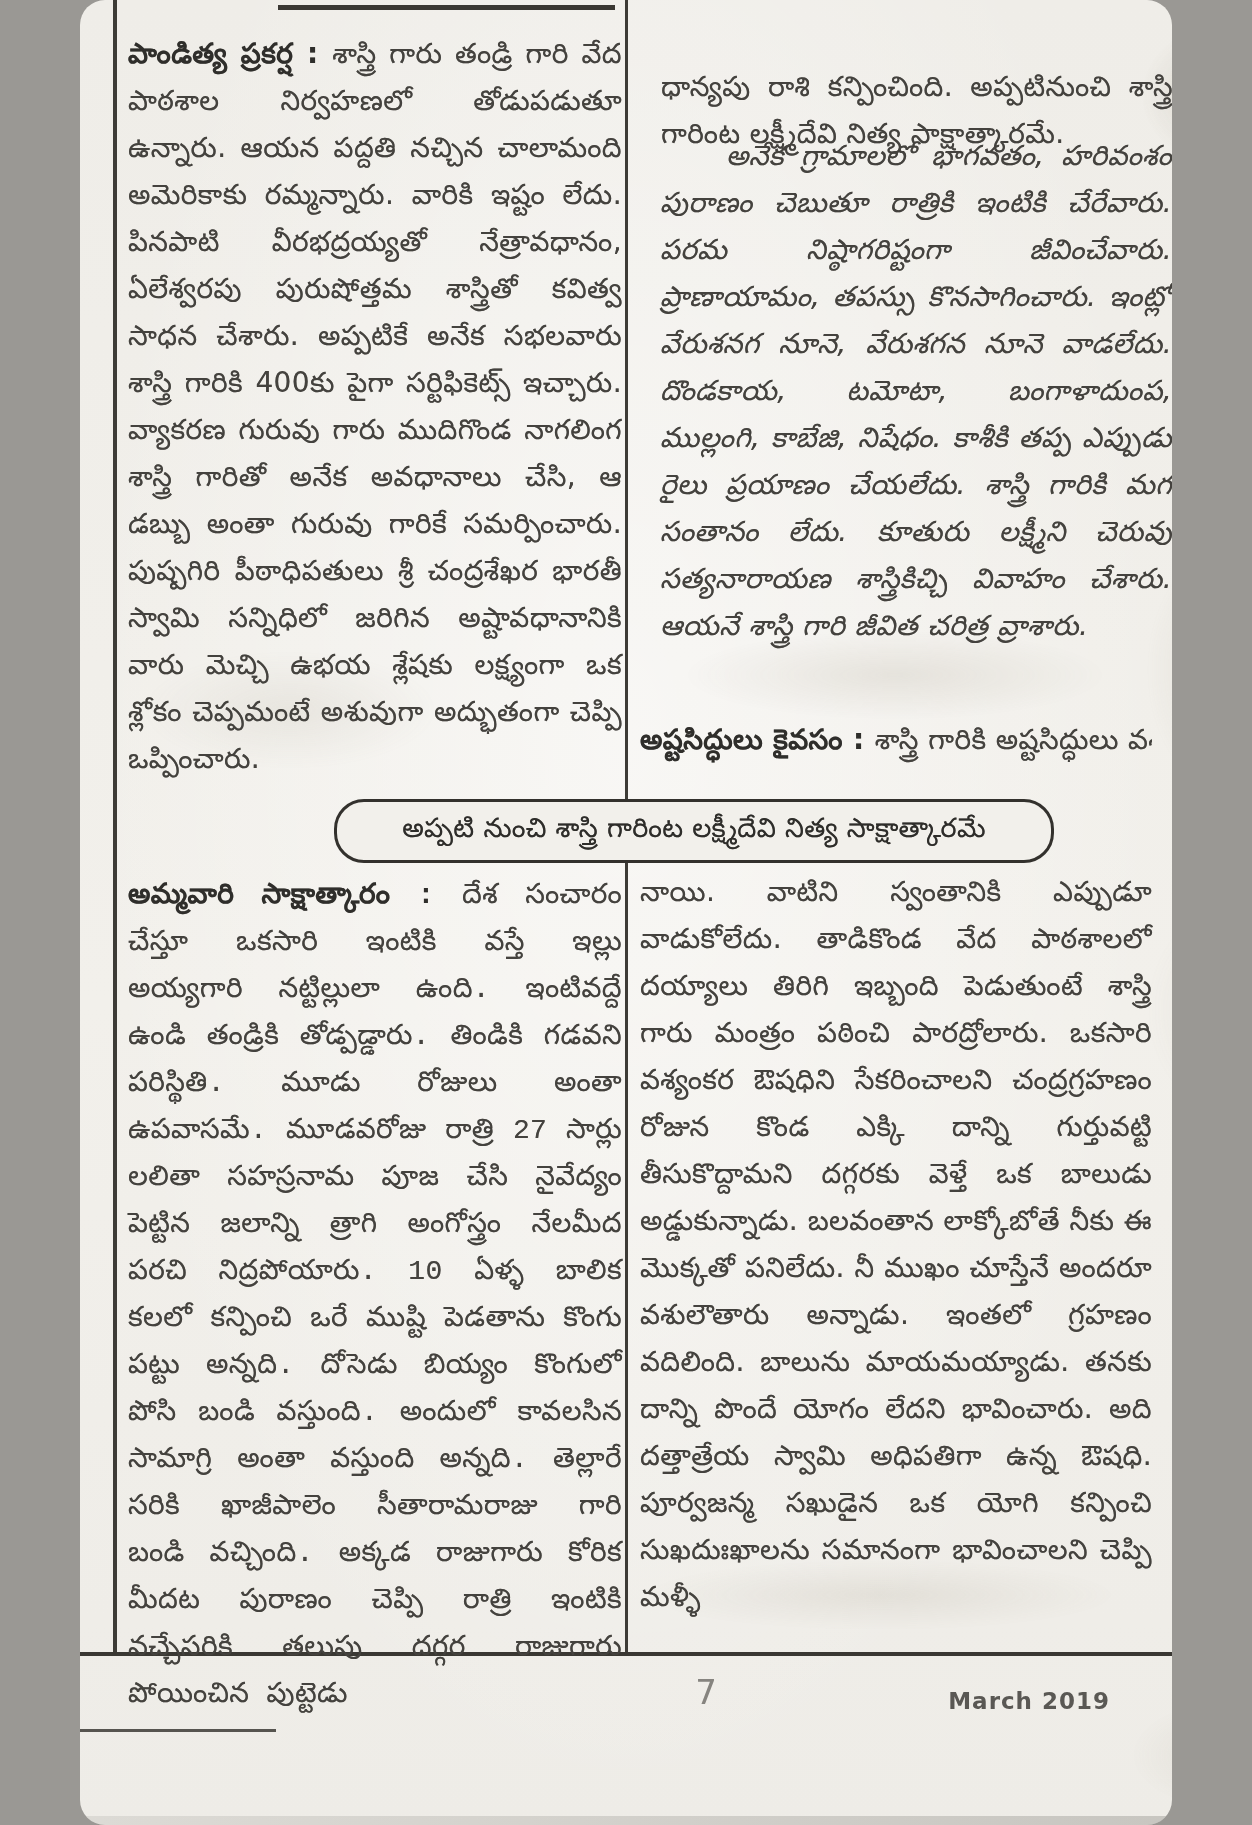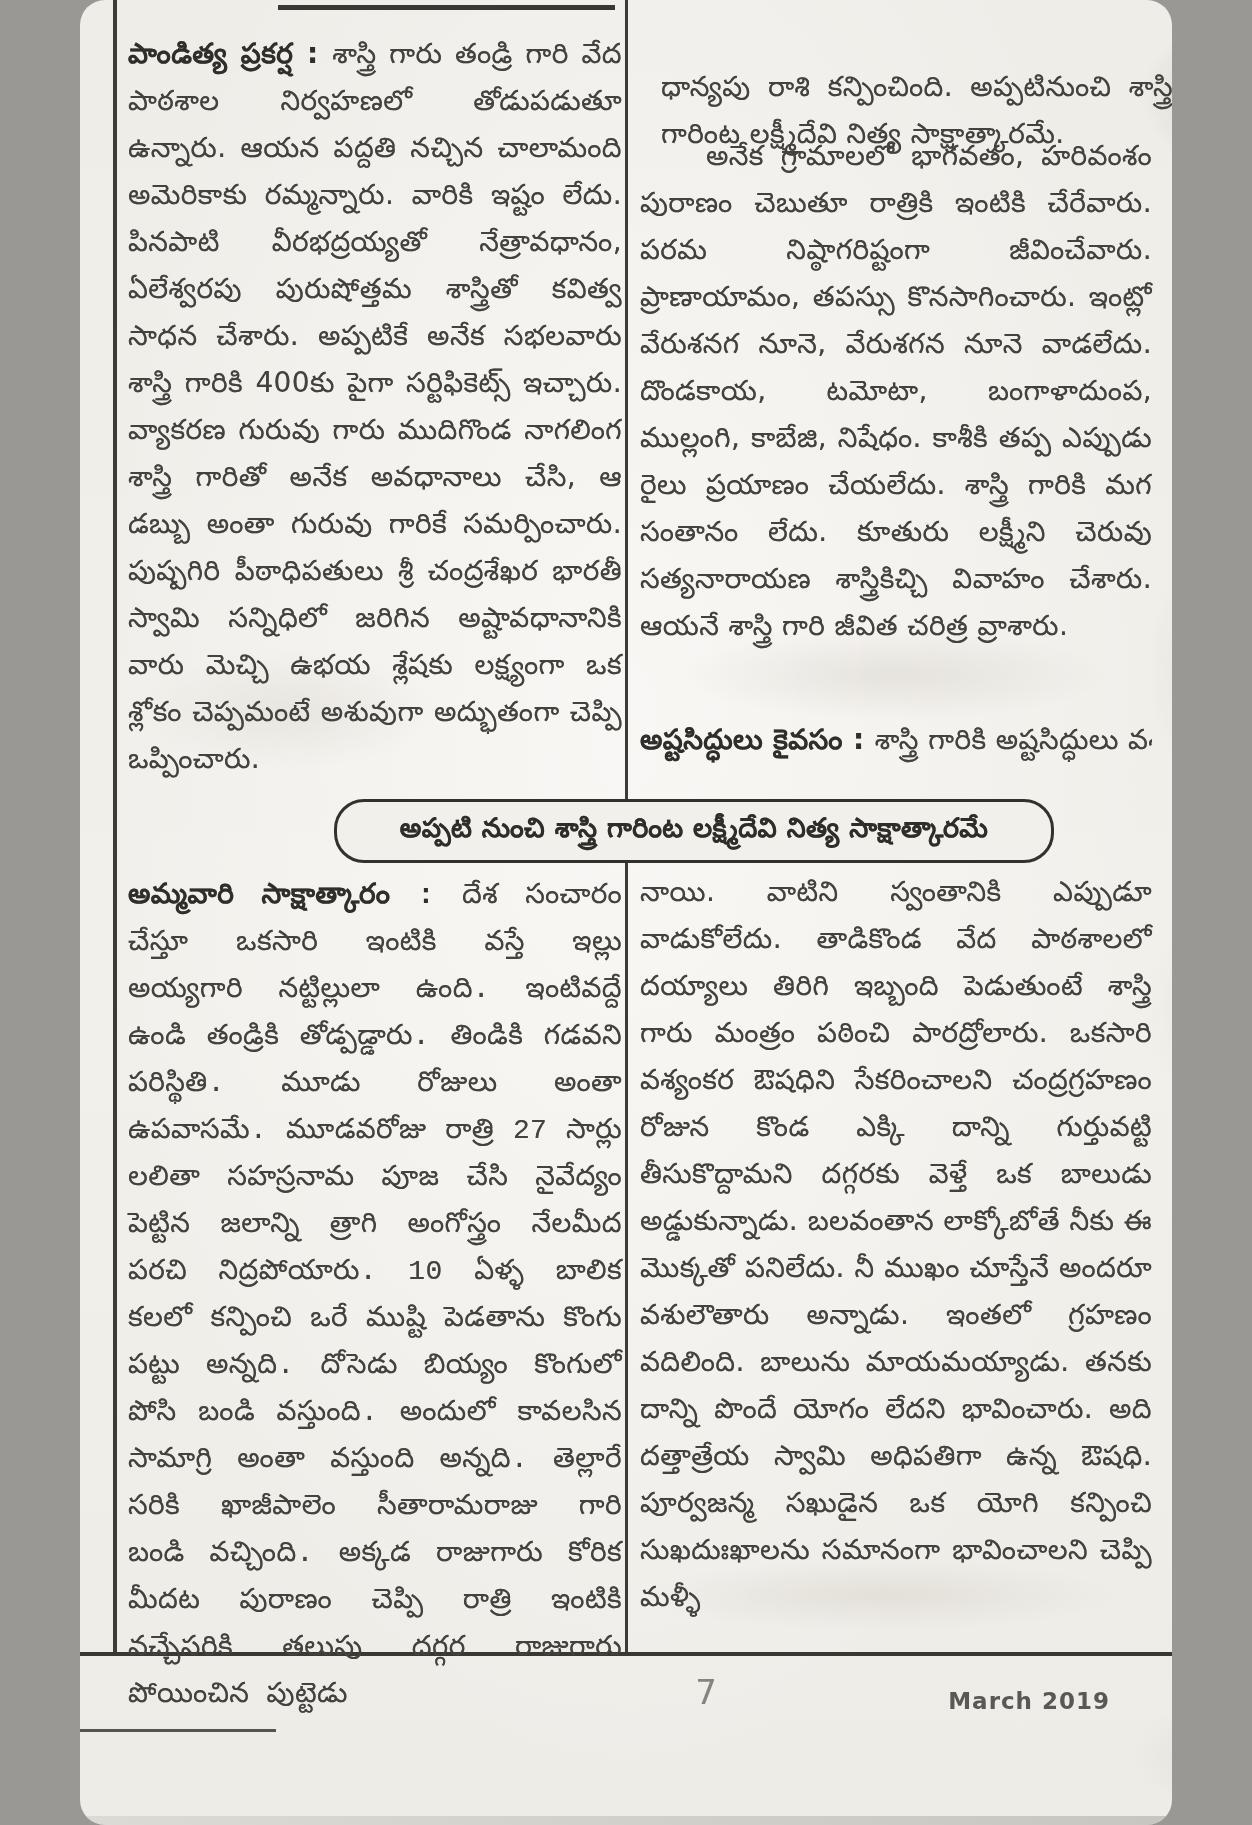--- a/index.html
+++ b/index.html
@@ -19,21 +19,21 @@
     color:#44423e; text-shadow:0 0 .6px rgba(60,58,54,.55);
   }
   .col p { margin:0; }
   .lead { font-weight:bold; color:#2f2e2b; }
   .rule { position:absolute; background:#3a3833; }
   .vrule { position:absolute; background:#3d3b36; }
   .hl-box {
     position:absolute; left:254px; top:799px; width:714px; height:58px;
     border:3px solid #33312d; border-radius:30px; background:#f2f0eb;
     display:flex; align-items:center; justify-content:center;
-    font-size:27px; font-weight:bold; color:#2e2d2a; letter-spacing:.3px;
+    font-size:27px; font-weight:normal; color:#2e2d2a; letter-spacing:.3px;
     z-index:6; text-shadow:0 0 .6px rgba(46,45,42,.6);
   }
   .footer-left {
     position:absolute; left:10px; top:1678px; font-size:34px; font-weight:bold;
     color:#4a4843; letter-spacing:.5px; text-shadow:0 0 .7px rgba(64,62,58,.6);
   }
   .footer-center {
     position:absolute; left:596px; top:1672px; width:60px; text-align:center;
     font-size:34px; color:#86847f;
   }
@@ -85,21 +85,21 @@
   </div>
 
   <div class="col" style="left:48px; top:872px; width:494px;font-family:Liberation Mono, monospace;">
     <p><span class="lead">అమ్మవారి సాక్షాత్కారం : </span><span>దేశ సంచారం చేస్తూ ఒకసారి ఇంటికి వస్తే ఇల్లు అయ్యగారి నట్టిల్లులా ఉంది. ఇంటివద్దే ఉండి తండ్రికి తోడ్పడ్డారు. తిండికి గడవని పరిస్థితి. మూడు రోజులు అంతా ఉపవాసమే. మూడవరోజు రాత్రి 27 సార్లు లలితా సహస్రనామ పూజ చేసి నైవేద్యం పెట్టిన జలాన్ని త్రాగి అంగోస్త్రం నేలమీద పరచి నిద్రపోయారు. 10 ఏళ్ళ బాలిక కలలో కన్పించి ఒరే ముష్టి పెడతాను కొంగు పట్టు అన్నది. దోసెడు బియ్యం కొంగులో పోసి బండి వస్తుంది. అందులో కావలసిన సామాగ్రి అంతా వస్తుంది అన్నది. తెల్లారే సరికి ఖాజీపాలెం సీతారామరాజు గారి బండి వచ్చింది. అక్కడ రాజుగారు కోరిక మీదట పురాణం చెప్పి రాత్రి ఇంటికి వచ్చేసరికి తలుపు దగ్గర రాజుగారు పోయించిన పుట్టెడు</span></p>
   </div>
 
   <div class="col" style="left:581px; top:30px; width:512px;margin-top:33px;">
     <p><span>ధాన్యపు రాశి కన్పించింది. అప్పటినుంచి శాస్త్రి గారింట లక్ష్మీదేవి నిత్య సాక్షాత్కారమే.</span></p>
   </div>
 
-  <div class="col" style="left:560px; top:132px; width:512px; text-indent:66px;">
+  <div class="col" style="left:580px; top:132px; width:512px; text-indent:66px;font-style:italic;">
     <p><span>అనేక గ్రామాలలో భాగవతం, హరివంశం పురాణం చెబుతూ రాత్రికి ఇంటికి చేరేవారు. పరమ నిష్ఠాగరిష్టంగా జీవించేవారు. ప్రాణాయామం, తపస్సు కొనసాగించారు. ఇంట్లో వేరుశనగ నూనె, వేరుశగన నూనె వాడలేదు. దొండకాయ, టమోటా, బంగాళాదుంప, ముల్లంగి, కాబేజి, నిషేధం. కాశీకి తప్ప ఎప్పుడు రైలు ప్రయాణం చేయలేదు. శాస్త్రి గారికి మగ సంతానం లేదు. కూతురు లక్ష్మీని చెరువు సత్యనారాయణ శాస్త్రికిచ్చి వివాహం చేశారు. ఆయనే శాస్త్రి గారి జీవిత చరిత్ర వ్రాశారు.</span></p>
   </div>
 
   <div class="col oneline" style="left:560px; top:716px; width:512px;">
     <p><span class="lead">అష్టసిద్ధులు కైవసం : </span><span>శాస్త్రి గారికి అష్టసిద్ధులు వశమై</span></p>
   </div>
 
   <div class="hl-box">
       <span>అప్పటి నుంచి శాస్త్రి గారింట లక్ష్మీదేవి నిత్య సాక్షాత్కారమే</span>
     </div>

